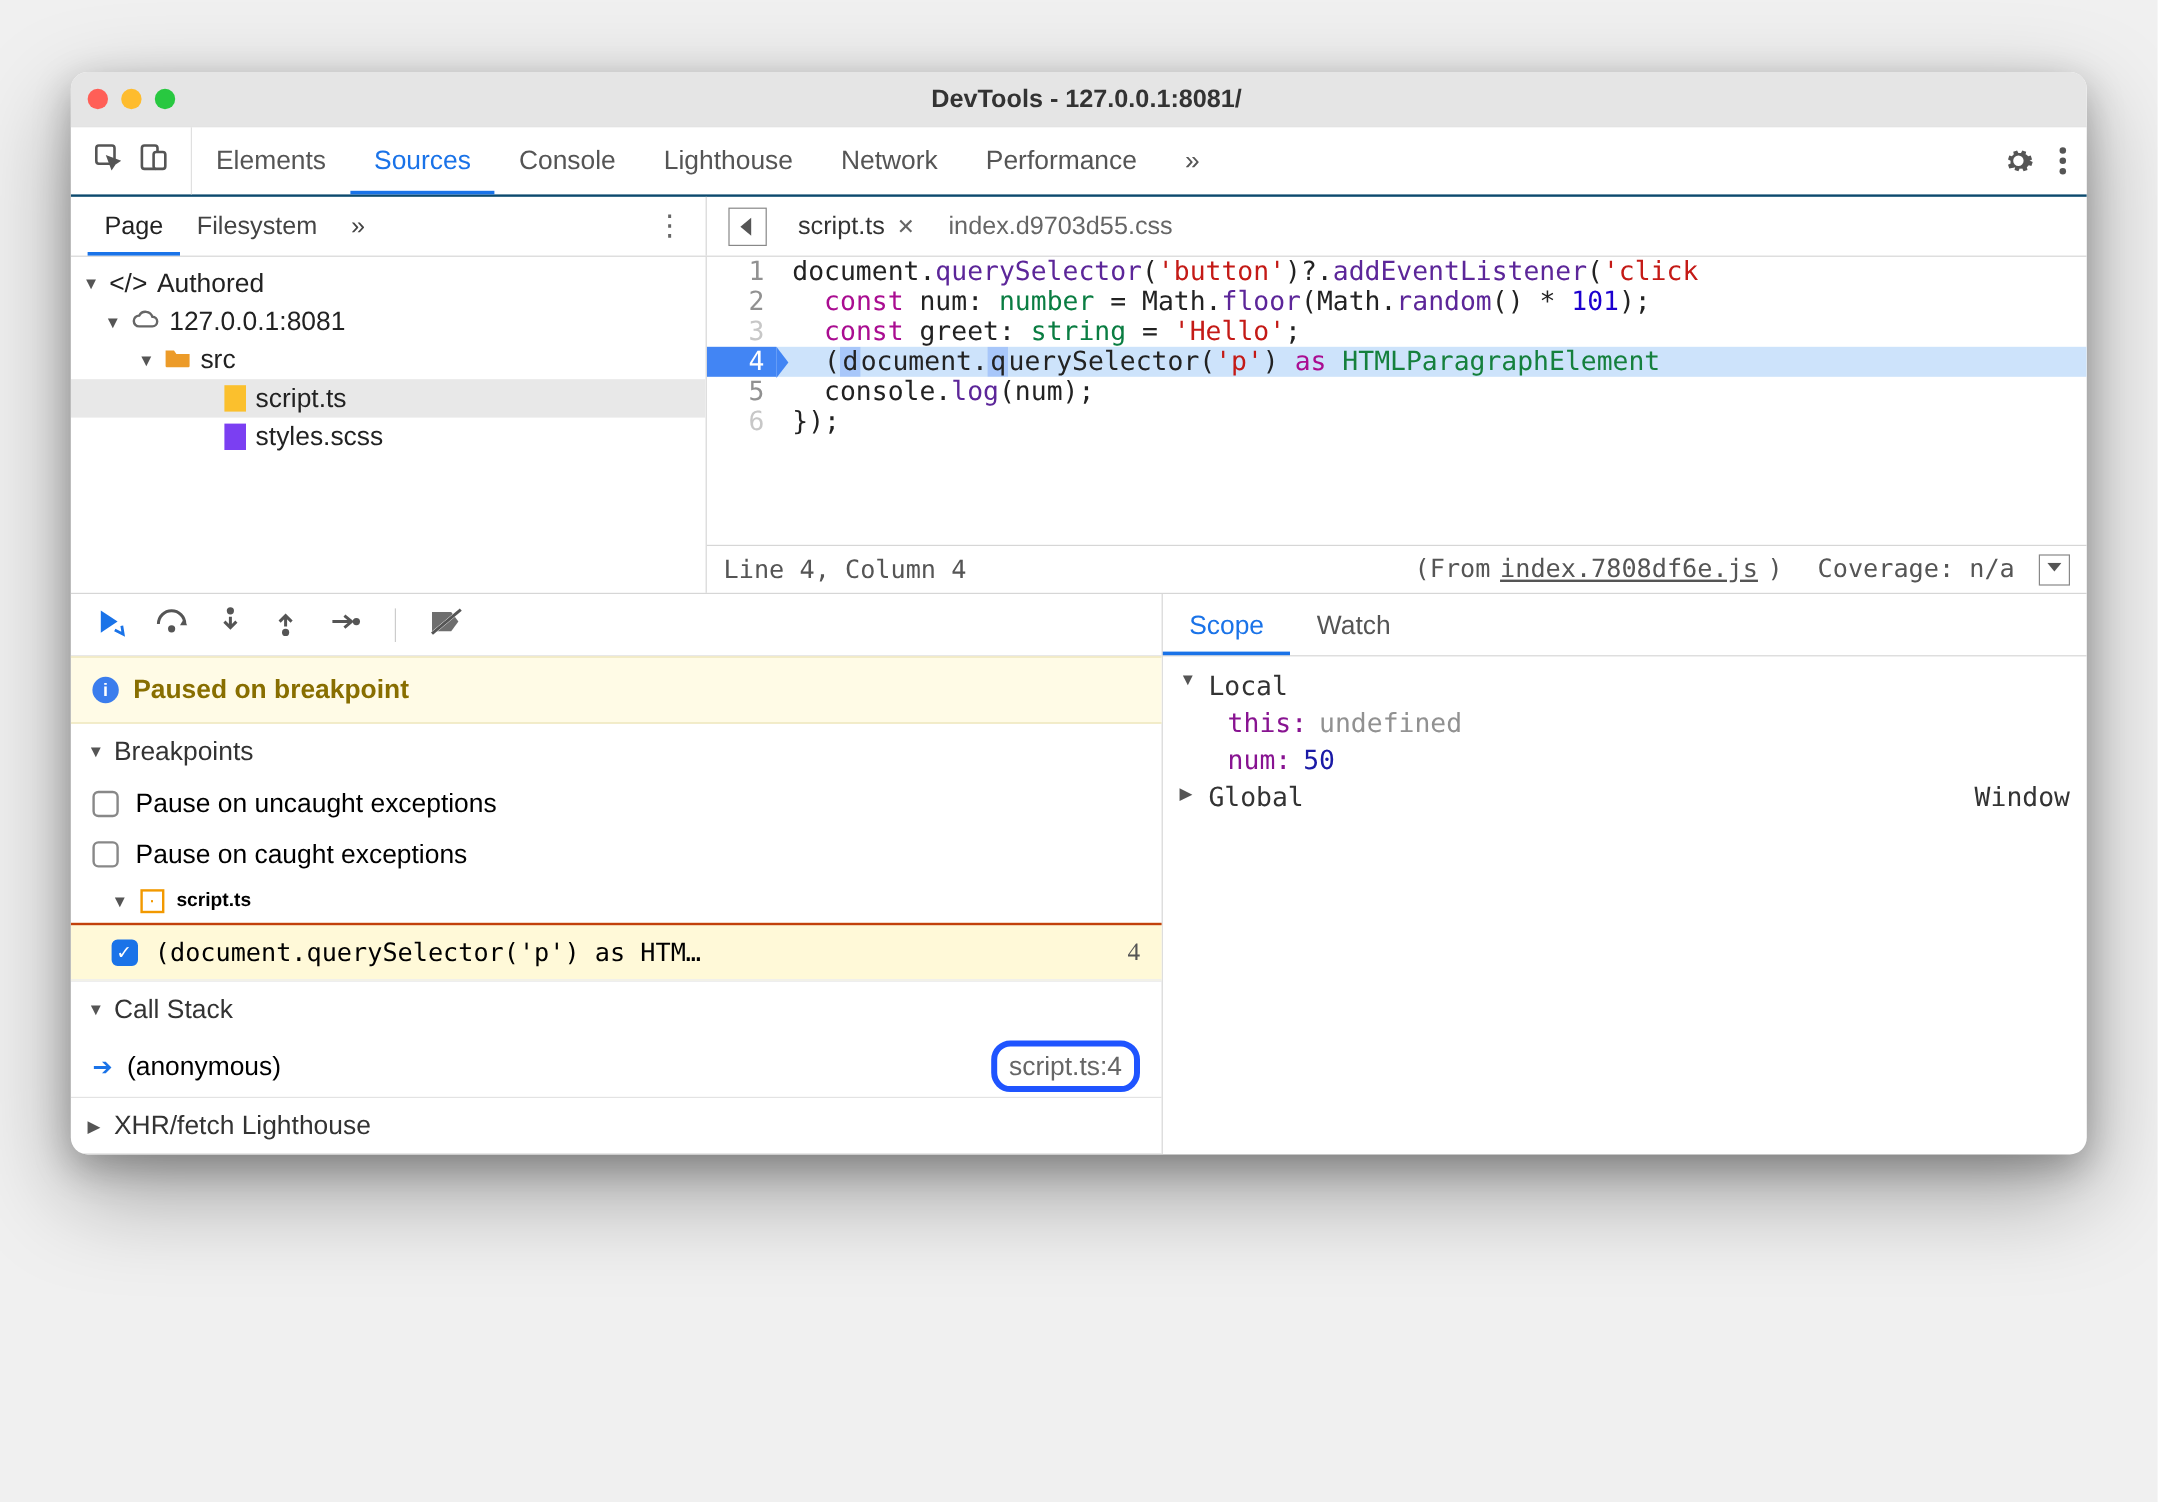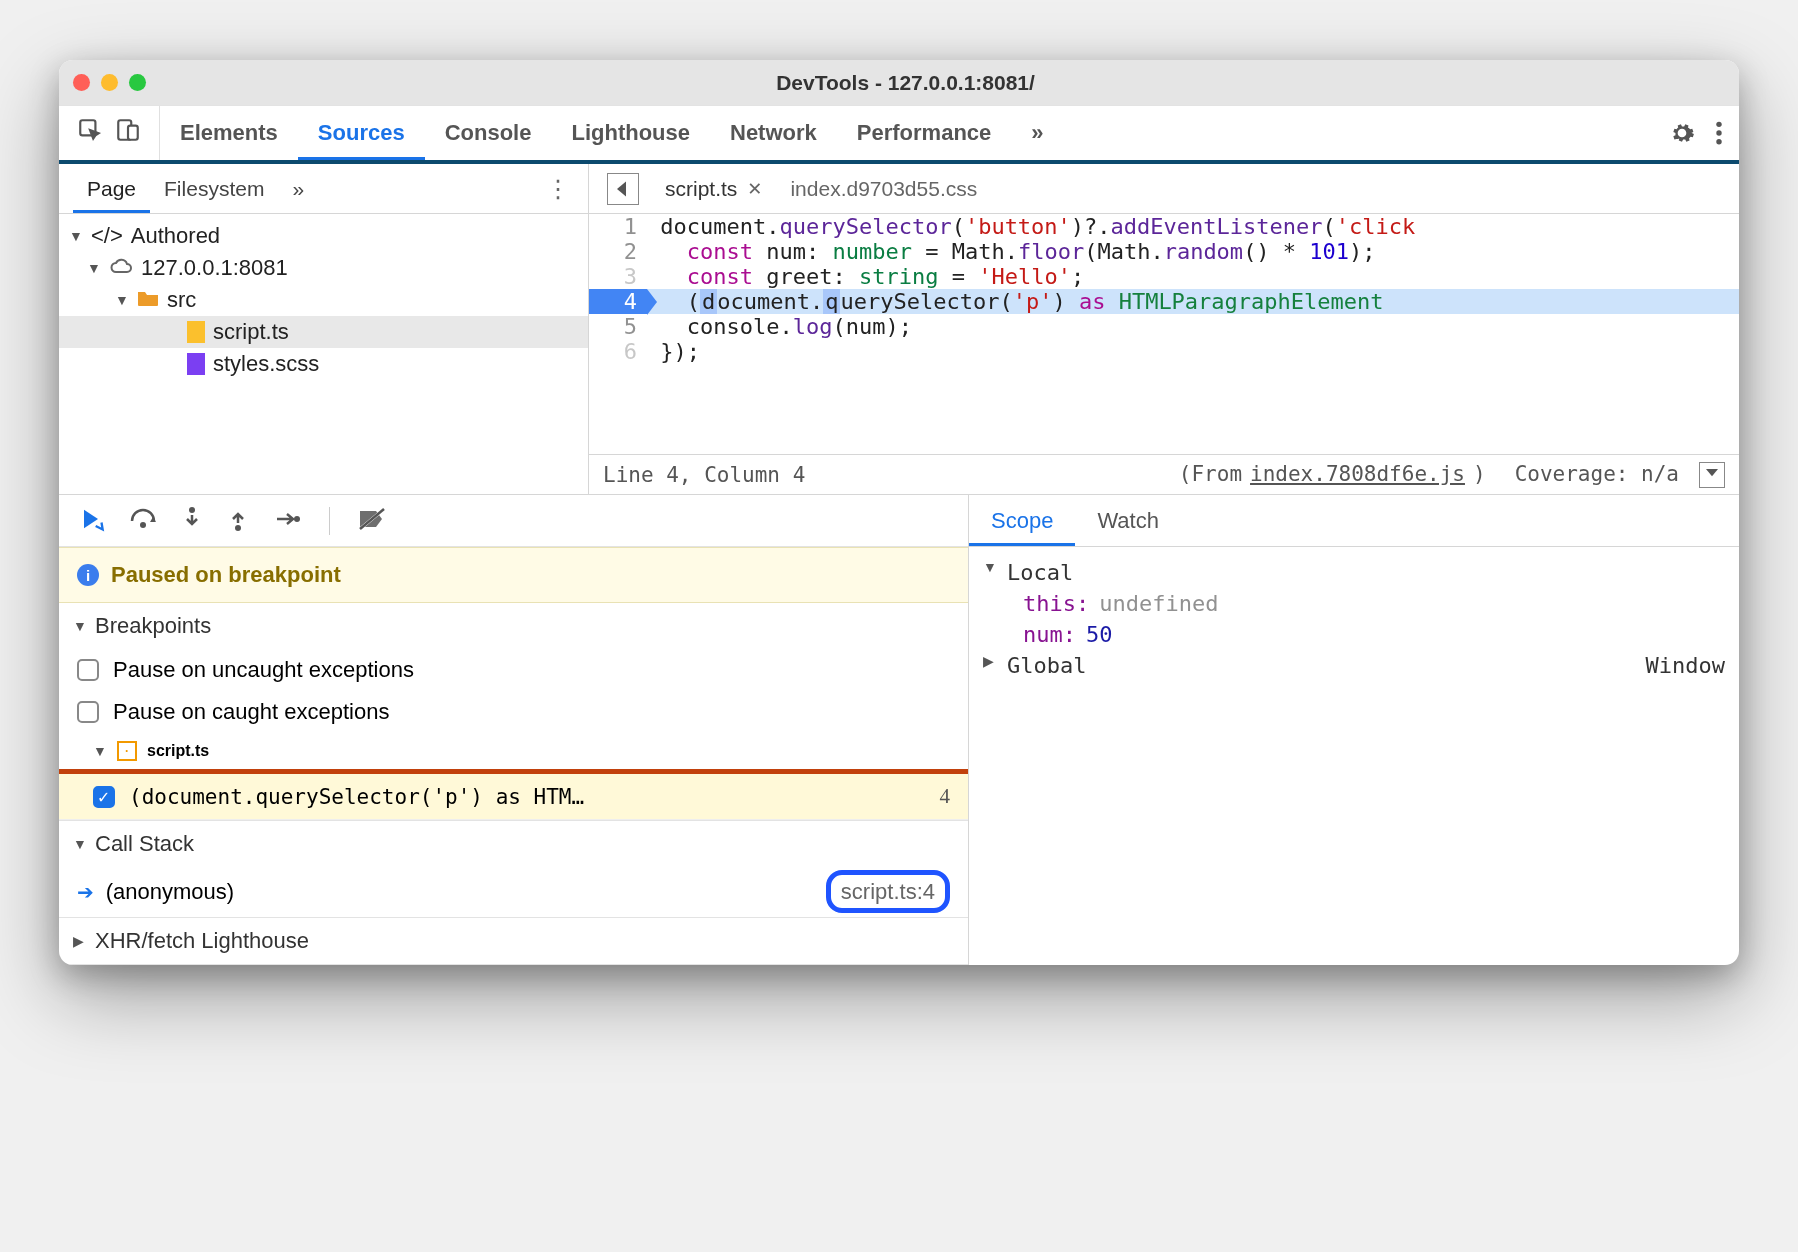--- a/index.html
+++ b/index.html
@@ -20,21 +20,21 @@
   }
 
   
   .titlebar { height: 46px; display:flex; align-items:center; padding: 0 14px; border-bottom: 1px solid #e3e3e3; background:#e5e5e5;}
   .traffic { display:flex; gap:11px; }
   .dot { width: 17px; height:17px; border-radius:50%; }
   .red{background:#ff5f57;} .yellow{background:#febc2e;} .green{background:#28c840;}
   .title { flex:1; text-align:center; font-weight:700; font-size:21px; color:#333; }
 
   
-  .tabs { height:58px; display:flex; align-items:center; border-bottom:4px solid #0c4a6e; font-size:22px; color:#555;font-weight:bold; }
+  .tabs { height:58px; display:flex; align-items:center; border-bottom:2px solid #0c4a6e; font-size:22px; color:#555; }
   .tabs .left-icons { display:flex; gap:12px; padding:0 18px; border-right:1px solid #e0e0e0; height:100%; align-items:center;}
   .tab-item { padding: 0 20px; height:100%; display:flex; align-items:center; cursor:pointer; }
   .tab-item.active { color:#1a73e8; border-bottom: 3px solid #1a73e8; padding-top:3px; }
   .tabs-spacer{flex:1;}
   .tabs-right{display:flex;align-items:center;gap:20px;padding:0 16px;}
   .more{font-size:22px; color:#555;}
   .gear svg, .dots svg { display:block }
 
   
   .secondrow { display:flex; height:50px; border-bottom:1px solid #d6d6d6; font-size:21px; color:#444;}
@@ -85,21 +85,21 @@
   .paused{background:#fffbe6;padding:14px 18px;display:flex;align-items:center;gap:12px;color:#886e00;font-weight:600;font-size:22px;border-bottom:1px solid #e9e2b4; border-top:1px solid #e9e2b4;}
   .paused .i{width:22px;height:22px;border-radius:50%;background:#3b7ded;color:#fff;display:inline-flex;align-items:center;justify-content:center;font-size:15px;}
   .section{border-bottom:1px solid #e3e3e3;}
   .sec-head{padding:10px 14px;display:flex;align-items:center;gap:8px;font-size:22px;color:#333;}
   .chk{width:22px;height:22px;border:2px solid #888;border-radius:5px;display:inline-block;}
   .chk.checked{background:#1a73e8;border-color:#1a73e8;position:relative;}
   .chk.checked::after{content:"✓";color:#fff;position:absolute;left:3px;top:-2px;font-size:18px;}
   .bp-row{padding:8px 18px;display:flex;align-items:center;gap:14px;font-size:22px;}
   .bp-file{padding:8px 18px 8px 34px;display:flex;align-items:center;gap:10px;font-weight:600;}
   .bp-file .jsicon{width:20px;height:20px;border:2px solid #f29900;display:inline-flex;align-items:center;justify-content:center;font-size:12px;color:#f29900;}
-  .bp-code{background:#fff9d8;padding:10px 18px 10px 34px;display:flex;align-items:center;font-family:Menlo,Consolas,monospace;font-size:21px;border-top:5px solid #c2410c;border-bottom:1px solid #eee;}
+  .bp-code{background:#fff9d8;padding:10px 18px 10px 34px;display:flex;align-items:center;font-family:Menlo,Consolas,monospace;font-size:21px;border-top:2px solid #c2410c;border-bottom:1px solid #eee;}
   .bp-code .ln{margin-left:auto;color:#555;font-family:-apple-system;}
   .cs-row{padding:12px 18px;display:flex;align-items:center;gap:12px;font-size:22px;}
   .arrow{color:#1a73e8;font-size:20px;}
   .pill{margin-left:auto;color:#666;}
   .ring{position:relative;border:5px solid #1f54ff;border-radius:16px;padding:4px 10px;color:#666;}
 
   .rightdbg{flex:1;display:flex;flex-direction:column;}
   .scopetabs{height:52px;display:flex;align-items:center;border-bottom:1px solid #d6d6d6;}
   .scopetab{padding:0 22px;height:100%;display:flex;align-items:center;font-size:22px;color:#555;}
   .scopetab.active{color:#1a73e8;border-bottom:3px solid #1a73e8;padding-top:3px;}

